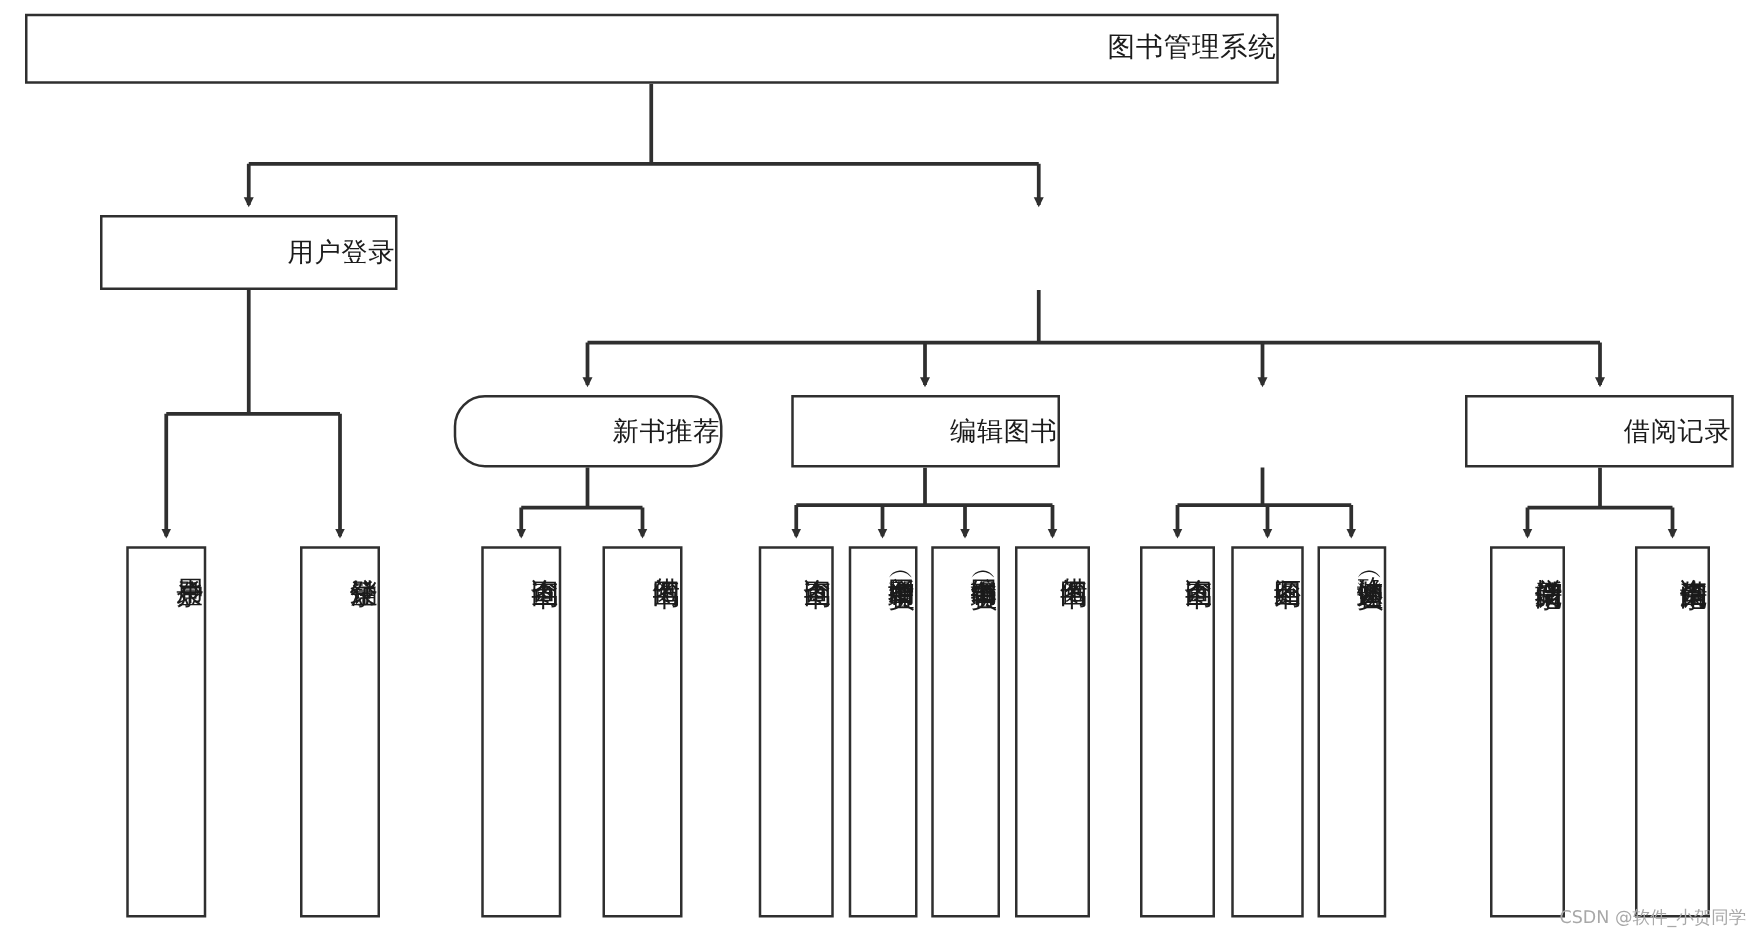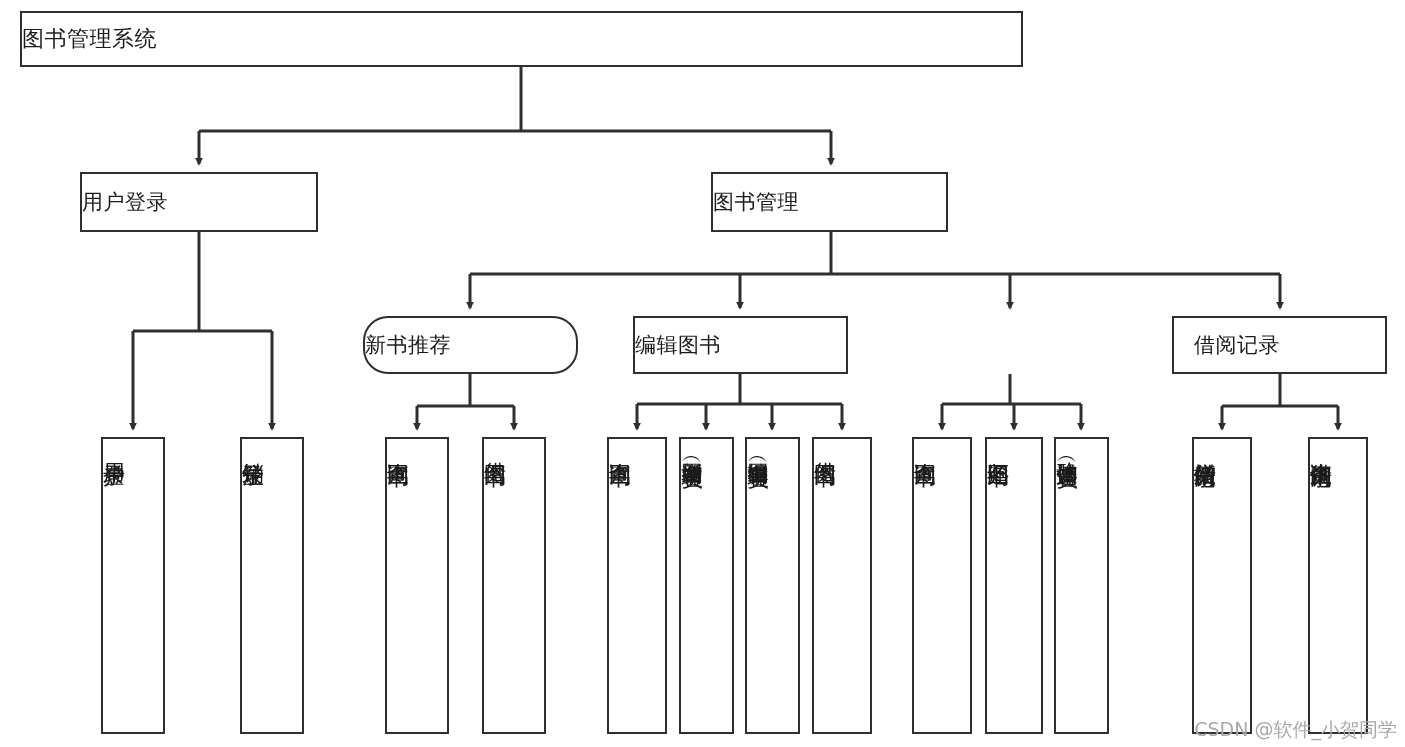--- a/index.html
+++ b/index.html
@@ -25,21 +25,21 @@
     width: 1405px;
     height: 747px;
   }
   .node {
     position: absolute;
     box-sizing: border-box;
     border: 2px solid #2f2f2f;
     background: #ffffff;
     display: flex;
     align-items: center;
-    justify-content: flex-start;
+    justify-content: flex-end;
     z-index: 3;
   }
   .node .lbl {
     color: #1b1b1b;
     line-height: 1.18;
     text-align: center;
     white-space: pre;
   }
   
   .node.h .lbl {
@@ -63,21 +63,21 @@
     letter-spacing: 1px;
     max-height: 100%;
   }
   .node.v.tall .lbl {
     font-size: 21px;
   }
   #watermark {
     position: absolute;
     right: 8px;
     bottom: 4px;
-    font-size: 19px;
+    font-size: 14px;
     color: #a8a8a8;
     z-index: 9;
     white-space: nowrap;
     font-family: "DejaVu Sans", "Liberation Sans", sans-serif;
   }
 </style>
 </head>
 <body>
 
 <div id="canvas">
@@ -132,23 +132,20 @@
     </g>
   </svg>
 
   <div class="node h root" style="left: 20px; top: 11px; width: 1003px; height: 56px;">
     <span class="lbl">图书管理系统</span>
   </div>
 
   <div class="node h" style="left: 80px; top: 172px; width: 238px; height: 60px;">
     <span class="lbl">用户登录</span>
   </div>
-  <div class="node h" style="left: 711px; top: 172px; width: 237px; height: 60px;">
-    <span class="lbl">图书管理</span>
-  </div>
 
   <div class="node h" style="left: 363px; top: 316px; width: 215px; height: 58px; border-radius: 25px;">
     <span class="lbl">新书推荐</span>
   </div>
   <div class="node h" style="left: 633px; top: 316px; width: 215px; height: 58px;">
     <span class="lbl">编辑图书</span>
   </div>
   <div class="node h" style="left: 1172px; top: 316px; width: 215px; height: 58px; padding-left: 20px;">
     <span class="lbl">借阅记录</span>
   </div>

